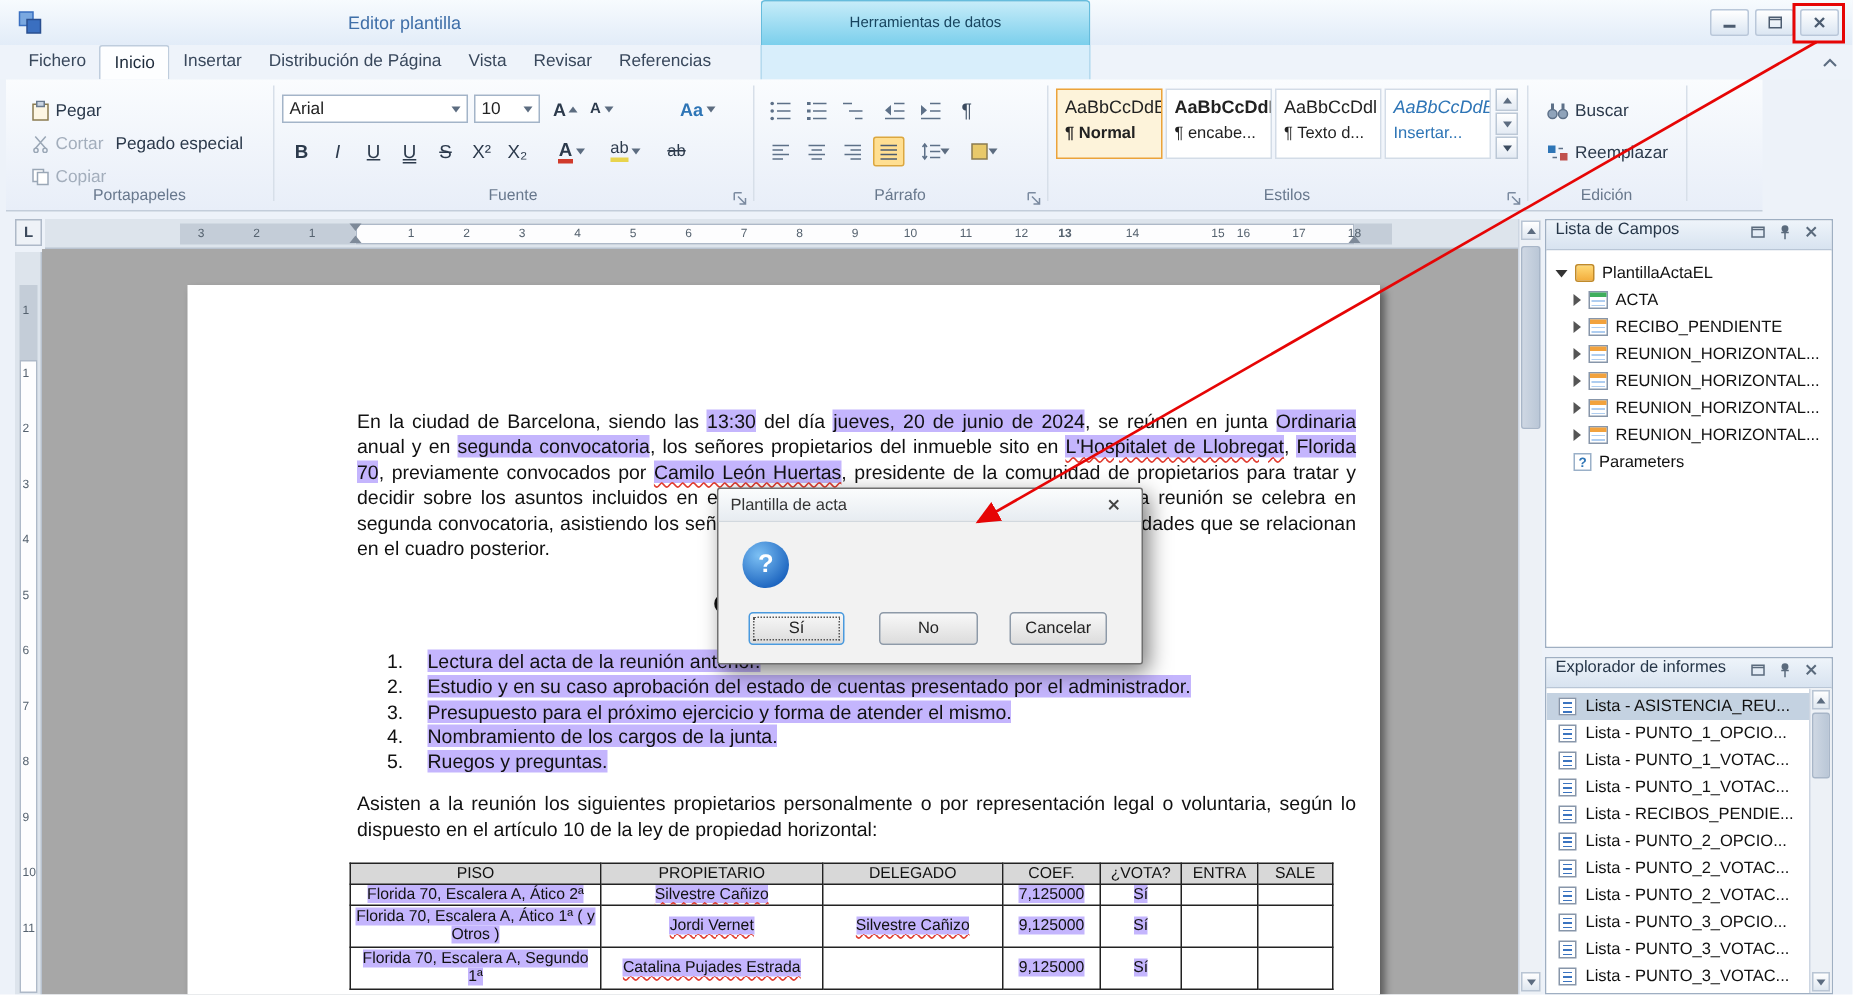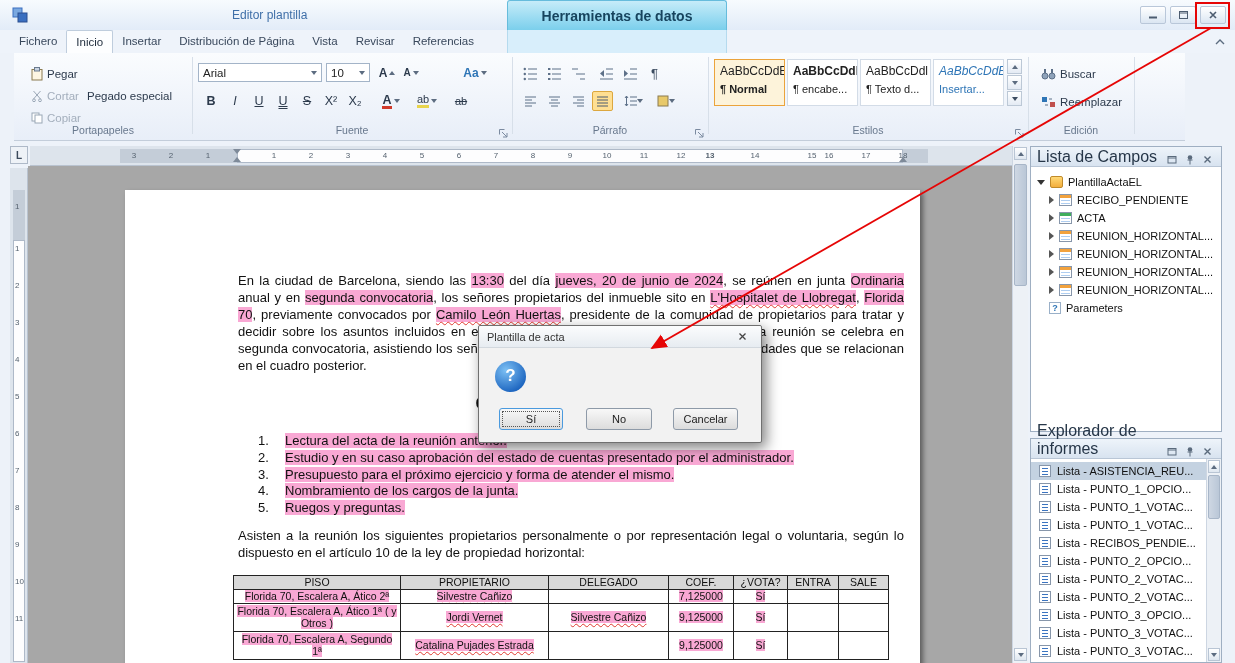--- a/index.html
+++ b/index.html
@@ -4,34 +4,34 @@
 <style>
   *{box-sizing:border-box;margin:0;padding:0;}
   html,body{width:1235px;height:663px;}
   body{position:relative;font-family:"Liberation Sans",sans-serif;background:#edf2f9;overflow:hidden;}
   i,em{font-style:normal;}
 
   
   .titlebar{position:absolute;left:0;top:0;width:1235px;height:30px;background:linear-gradient(#f7fbfe,#e2ecf8);}
   .appicon{position:absolute;left:12px;top:7px;}
   .wintitle{position:absolute;left:232px;top:8px;font-size:12px;color:#3f6fa8;}
-  .ctxheader{position:absolute;left:507px;top:0;width:220px;height:30px;background:linear-gradient(#c6ecf9,#7bcfec);border:1px solid #66bcdc;border-bottom:none;border-radius:3px 3px 0 0;display:flex;align-items:center;justify-content:center;font-size:14px;font-weight:700;color:#17445e;}
+  .ctxheader{position:absolute;left:507px;top:0;width:220px;height:30px;background:linear-gradient(#c6ecf9,#7bcfec);border:1px solid #66bcdc;border-bottom:none;border-radius:3px 3px 0 0;display:flex;align-items:center;justify-content:center;font-size:10px;font-weight:400;color:#17445e;}
   .winbtn{position:absolute;top:6px;width:26px;height:18px;border:1px solid #b9c7d9;border-radius:2px;background:linear-gradient(#ffffff,#dbe6f2);display:flex;align-items:center;justify-content:center;}
 
   
   .tabrow{position:absolute;left:0;top:30px;width:1235px;height:23px;background:#eef3fa;}
   .ctxzone{position:absolute;left:507px;top:0;width:220px;height:23px;background:#d8eefb;border-left:1px solid #b5daee;border-right:1px solid #b5daee;}
   .tabs{position:absolute;left:10px;top:0;display:flex;}
   .ctxtabs{position:absolute;left:514px;top:0;display:flex;}
   .tab{position:relative;height:23px;line-height:22px;padding:0 9px;font-size:11.5px;color:#39485c;white-space:nowrap;}
   .tab.active{background:#fdfeff;border:1px solid #bfcddd;border-bottom:none;border-radius:2px 2px 0 0;color:#1f2c3c;}
   .collapsebtn{position:absolute;left:1212px;top:5px;width:16px;height:14px;display:flex;align-items:center;justify-content:center;}
 
   
-  .ribbon{position:absolute;left:14px;top:53px;width:1171px;height:88px;background:linear-gradient(#fafcfe,#e8eef8);border-bottom:1px solid #c3cdda;}
+  .ribbon{position:absolute;left:4px;top:53px;width:1171px;height:88px;background:linear-gradient(#fafcfe,#e8eef8);border-bottom:1px solid #c3cdda;}
   .vsep{position:absolute;top:4px;bottom:6px;width:1px;background:#d7dfe9;}
   .glabel{position:absolute;top:71px;font-size:10.5px;color:#68788d;text-align:center;}
   .rbtn{position:absolute;height:19px;display:flex;align-items:center;gap:4px;font-size:11.5px;color:#2c3a4c;padding:0 3px;white-space:nowrap;}
   .rbtn.dis{color:#a3aebc;}
   .combo{position:absolute;height:19px;background:#fff;border:1px solid #a3b4c8;font-size:11.5px;color:#222;display:flex;align-items:center;padding:0 4px;gap:4px;}
   .combo .dd{margin-left:auto;}
   .dd{width:0;height:0;border-left:3.5px solid transparent;border-right:3.5px solid transparent;border-top:4px solid #5c6c80;flex:none;}
   .tri-up{width:0;height:0;border-left:3.5px solid transparent;border-right:3.5px solid transparent;border-bottom:4px solid #5c6c80;}
   .tri-dn{width:0;height:0;border-left:3.5px solid transparent;border-right:3.5px solid transparent;border-top:4px solid #5c6c80;}
   .sbtn{position:absolute;width:22px;height:19px;display:flex;align-items:center;justify-content:center;font-size:12px;font-weight:700;color:#2c3a4c;gap:2px;}
@@ -73,36 +73,36 @@
   .vz-a{position:absolute;top:72px;left:3px;width:12px;height:422px;background:#fdfdfe;border:1px solid #aeb9c8;}
   .workspace{position:absolute;left:28px;top:166px;width:984px;height:497px;background:#a7a7a7;overflow:hidden;}
   .page{position:absolute;left:97px;top:24px;width:795px;height:520px;background:#fff;box-shadow:3px 3px 5px rgba(0,0,0,0.45);}
 
   
   .p1{position:absolute;left:113px;top:82px;width:666px;font-size:13px;line-height:17px;text-align:justify;color:#111;}
   .heading{position:absolute;left:113px;top:205px;width:666px;text-align:center;font-size:16px;font-weight:700;letter-spacing:5px;color:#111;}
   .olist{position:absolute;left:113px;top:243px;width:666px;font-size:13px;line-height:16.8px;color:#111;}
   .olist .num{display:inline-block;width:27px;margin-left:20px;}
   .p2{position:absolute;left:113px;top:337px;width:666px;font-size:13px;line-height:17px;text-align:justify;color:#111;}
-  .hl{background:#f9a8d4;}
+  .hl{background:#c4b5fd;}
   .sq{text-decoration-line:underline;text-decoration-style:wavy;text-decoration-color:#e03b2f;text-decoration-thickness:1px;text-underline-offset:2px;}
   .dtable{position:absolute;left:108px;top:385px;width:655px;border-collapse:collapse;table-layout:fixed;font-size:10.5px;color:#111;}
   .dtable td{border:1px solid #222;text-align:center;vertical-align:middle;padding:0 2px;overflow:hidden;line-height:11.5px;}
   .dtable tr.thead td{background:#d8d8d8;height:14px;}
   .dtable tr.r1 td{height:14px;}
   .dtable tr.r2 td{height:28px;}
 
   
   .dscroll{position:absolute;left:1012px;top:146px;width:16px;height:517px;background:#edf1f6;border-left:1px solid #cdd6e2;}
   .sarrow{position:absolute;left:1px;width:13px;height:13px;background:linear-gradient(#fff,#dfe7f0);border:1px solid #b9c5d4;display:flex;align-items:center;justify-content:center;}
   .sthumb{position:absolute;left:1px;width:13px;background:linear-gradient(90deg,#ced7e3,#bac7d7);border:1px solid #a8b6c8;border-radius:2px;}
 
   
   .panel{position:absolute;left:1030px;width:192px;border:1px solid #9fafc2;background:#fff;}
-  .ptitle{height:20px;background:linear-gradient(#eef4fa,#d8e3f0);border-bottom:1px solid #b9c6d6;display:flex;align-items:flex-end;padding:0 6px;font-size:16px;color:#263648;}
+  .ptitle{height:20px;background:linear-gradient(#eef4fa,#d8e3f0);border-bottom:1px solid #b9c6d6;display:flex;align-items:flex-start;padding:0 6px;font-size:11px;color:#263648;}
   .ptools{margin-left:auto;display:flex;gap:3px;}
   .ptool{width:15px;height:14px;display:flex;align-items:center;justify-content:center;}
   .pbody{position:relative;background:#fff;height:calc(100% - 20px);overflow:hidden;}
   .trow{display:flex;align-items:center;height:18px;padding-left:6px;gap:5px;font-size:11px;color:#111;white-space:nowrap;}
   .trow.child{padding-left:18px;}
   .exp-down{width:0;height:0;border-left:4px solid transparent;border-right:4px solid transparent;border-top:5px solid #333;flex:none;}
   .exp-right{width:0;height:0;border-top:4px solid transparent;border-bottom:4px solid transparent;border-left:5px solid #555;flex:none;}
   .rico{width:13px;height:12px;background:linear-gradient(#ffd976,#f3ae3d);border:1px solid #c08a2a;border-radius:2px;flex:none;}
   .tico{width:13px;height:12px;border:1px solid #8796aa;background:#fff;position:relative;flex:none;}
   .tico:before{content:"";position:absolute;left:0;right:0;top:0;height:3px;background:#f2a23d;}
@@ -519,27 +519,27 @@
   </div>
   <div class="pbody">
     <div style="height:6px"></div>
     <div class="trow">
         <i class="exp-down"></i>
         <span class="rico"></span>
         <span>PlantillaActaEL</span>
       </div>
     <div class="trow child">
         <i class="exp-right"></i>
+        <span class="tico green"></span>
+        <span>ACTA</span>
+      </div>
+    <div class="trow child">
+        <i class="exp-right"></i>
         <span class="tico"></span>
         <span>RECIBO_PENDIENTE</span>
-      </div>
-    <div class="trow child">
-        <i class="exp-right"></i>
-        <span class="tico green"></span>
-        <span>ACTA</span>
       </div>
     <div class="trow child">
         <i class="exp-right"></i>
         <span class="tico"></span>
         <span>REUNION_HORIZONTAL...</span>
       </div>
     <div class="trow child">
         <i class="exp-right"></i>
         <span class="tico"></span>
         <span>REUNION_HORIZONTAL...</span>

